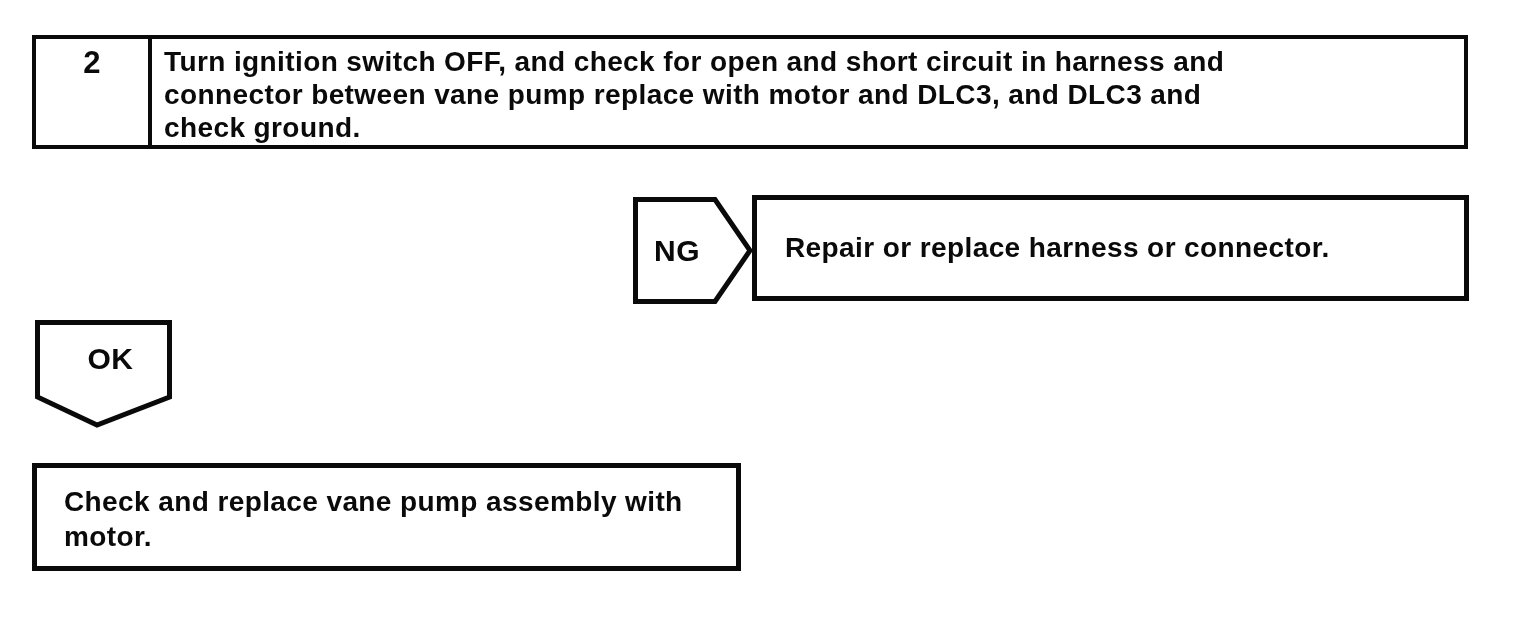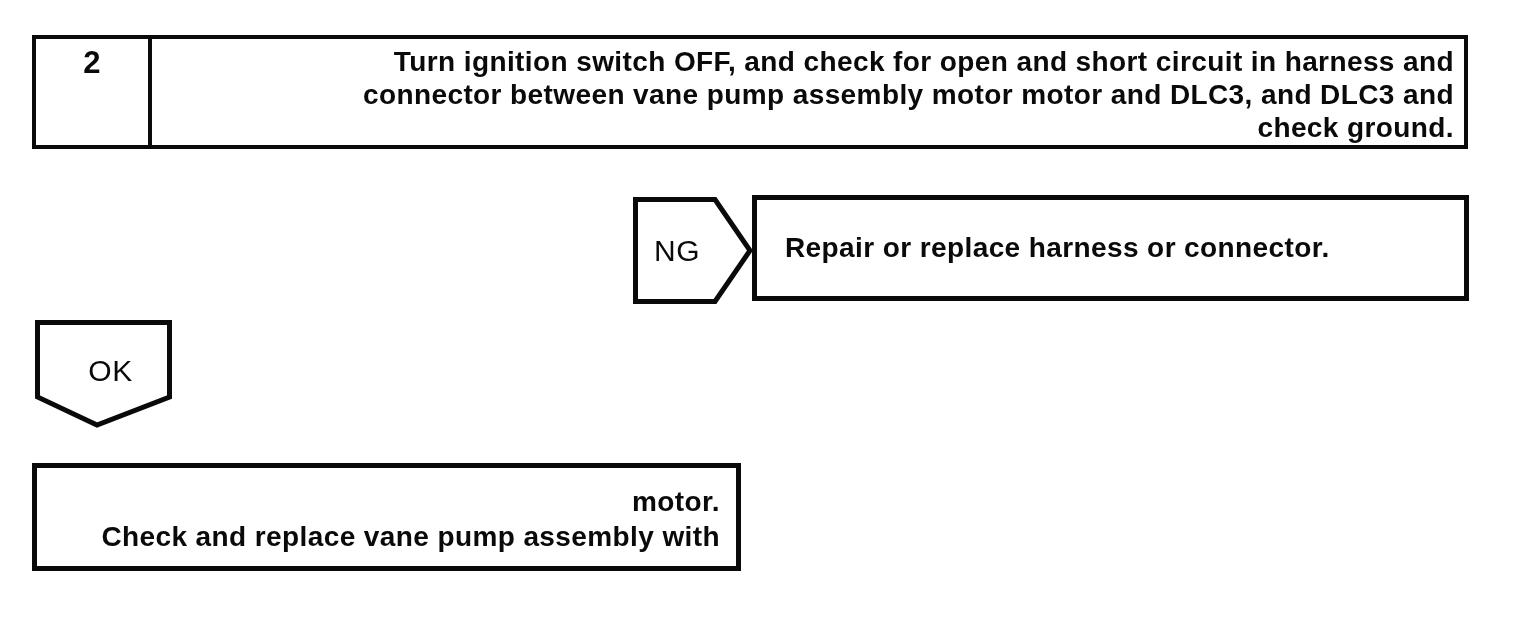--- a/index.html
+++ b/index.html
@@ -16,21 +16,20 @@
     position: relative;
     width: 1520px;
     height: 640px;
     background: var(--paper);
     overflow: hidden;
   }
   .txt {
     font-weight: bold;
     letter-spacing: 0.4px;
     color: var(--ink);
-    text-align: right;
   }
 
   
   .step-box {
     position: absolute;
     left: 32px; top: 35px;
     width: 1436px; height: 114px;
     border: 4px solid var(--ink);
     background: var(--paper);
     display: flex;
@@ -54,28 +53,28 @@
   }
 
   
   .connector { position: absolute; }
   .connector svg { position: absolute; left: 0; top: 0; display: block; }
   .connector .label {
     position: absolute;
     display: flex;
     align-items: center;
     justify-content: center;
-    font-weight: normal;
+    font-weight: bold;
     font-size: 30px;
     letter-spacing: 0.5px;
   }
   .ng-connector { left: 633px; top: 197px; width: 120px; height: 107px; }
   .ng-connector .label { left: 4px; top: 0; width: 80px; height: 107px; }
   .ok-connector { left: 35px; top: 320px; width: 137px; height: 108px; }
-  .ok-connector .label { left: 0; top: 12px; width: 151px; height: 78px; }
+  .ok-connector .label { left: 0; top: 0; width: 151px; height: 78px; }
 
   
   .result-box {
     position: absolute;
     border: 5px solid var(--ink);
     background: var(--paper);
   }
   .ng-result-box {
     left: 752px; top: 195px;
     width: 717px; height: 106px;
@@ -97,21 +96,21 @@
 </style>
 </head>
 <body>
 
 <div class="canvas">
 
   <div class="step-box">
     <div class="step-num-cell txt">2</div>
     <div class="step-text-cell">
       <div class="txt">Turn ignition switch OFF, and check for open and short circuit in harness and</div>
-      <div class="txt">connector between vane pump assembly motor motor and DLC3, and DLC3 and</div>
+      <div class="txt">connector between vane pump replace with motor and DLC3, and DLC3 and</div>
       <div class="txt">check ground.</div>
     </div>
   </div>
 
   <div class="connector ng-connector">
     <svg width="120" height="107" viewBox="0 0 120 107" aria-hidden="true">
       <polygon points="2.5,2.5 82,2.5 117,53.5 82,104.5 2.5,104.5" fill="#ffffff" stroke="#0a0a0a" stroke-width="5" stroke-linejoin="miter"></polygon>
     </svg>
     <div class="label txt">NG</div>
   </div>
@@ -119,17 +118,17 @@
   <div class="result-box ng-result-box txt">Repair or replace harness or connector.</div>
 
   <div class="connector ok-connector">
     <svg width="137" height="108" viewBox="0 0 137 108" aria-hidden="true">
       <polygon points="2.5,2.5 134.5,2.5 134.5,77 62,105 2.5,77" fill="#ffffff" stroke="#0a0a0a" stroke-width="5" stroke-linejoin="miter"></polygon>
     </svg>
     <div class="label txt">OK</div>
   </div>
 
   <div class="result-box ok-result-box">
+    <div class="txt">Check and replace vane pump assembly with</div>
     <div class="txt">motor.</div>
-    <div class="txt">Check and replace vane pump assembly with</div>
   </div>
 
 </div>
 
 </body></html>

